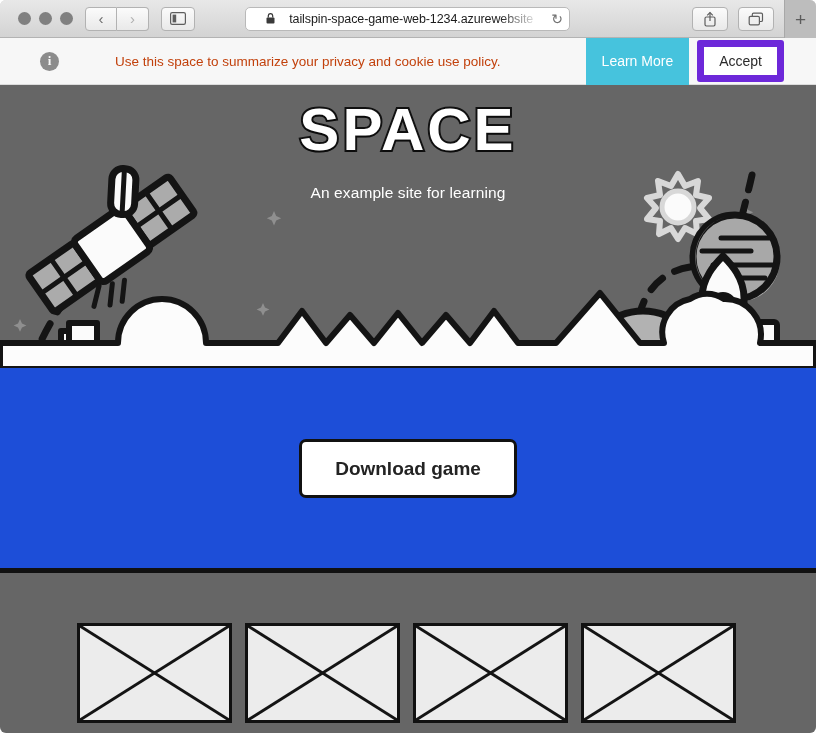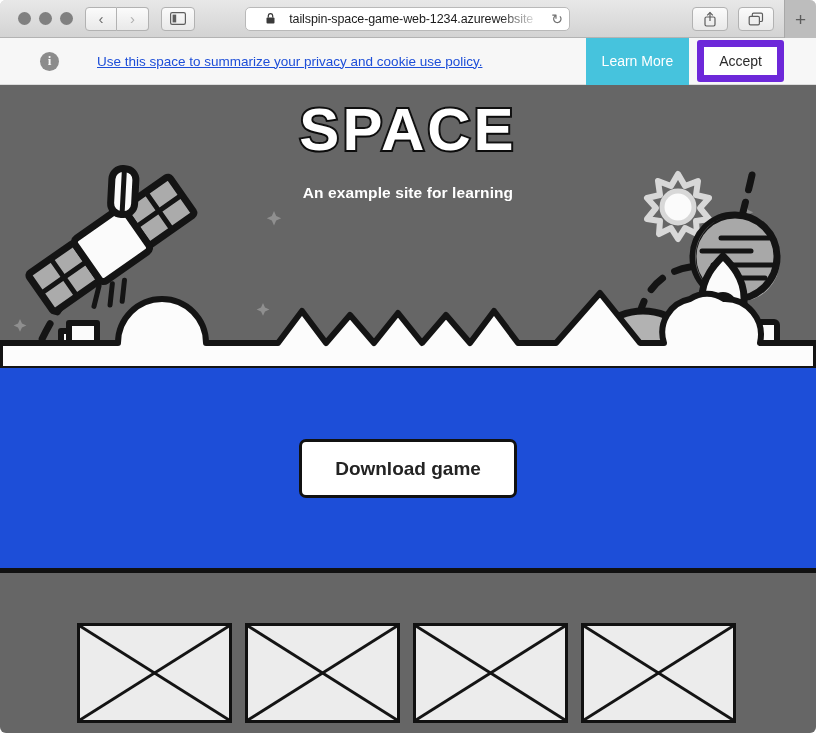--- a/index.html
+++ b/index.html
@@ -114,25 +114,24 @@
   .info-icon {
     width: 19px; height: 19px; border-radius: 50%;
     background: #8c8c8c;
     color: #f7f7f7;
     font-size: 13px; font-weight: bold;
     font-family: "Liberation Serif", serif;
     display: flex; align-items: center; justify-content: center;
     flex: 0 0 auto;
   }
   .cookie-text {
-    margin-left: 38px;
+    margin-left: 56px;
     font-size: 13.5px;
-    color: #1d4ed8;
+    color: #c2410c;
     flex: 1;
-    text-decoration: underline;
   }
   .btn-learn {
     background: #46c3dd;
     color: #ffffff;
     border: 1px solid #46c3dd;
     border-radius: 3px;
     font-size: 14px;
     padding: 23px 15px;
     line-height: 1;
     margin-right: 8px;
@@ -176,21 +175,21 @@
     letter-spacing: 3px;
     line-height: 0.98;
     margin: 0;
     -webkit-text-stroke: 4px #111111;
     paint-order: stroke fill;
     text-shadow: 0 2px 0 rgba(0,0,0,0.35);
   }
   .hero-sub {
     margin: 24px 0 0 0;
     font-size: 15.5px;
-    font-weight: bold;
+    font-weight: normal;
     color: #ffffff;
     letter-spacing: 0.1px;
   }
 
   .hero-terrain {
     position: absolute;
     left: 0; bottom: -1px;
     width: 816px; height: 110px;
     z-index: 3;
   }

